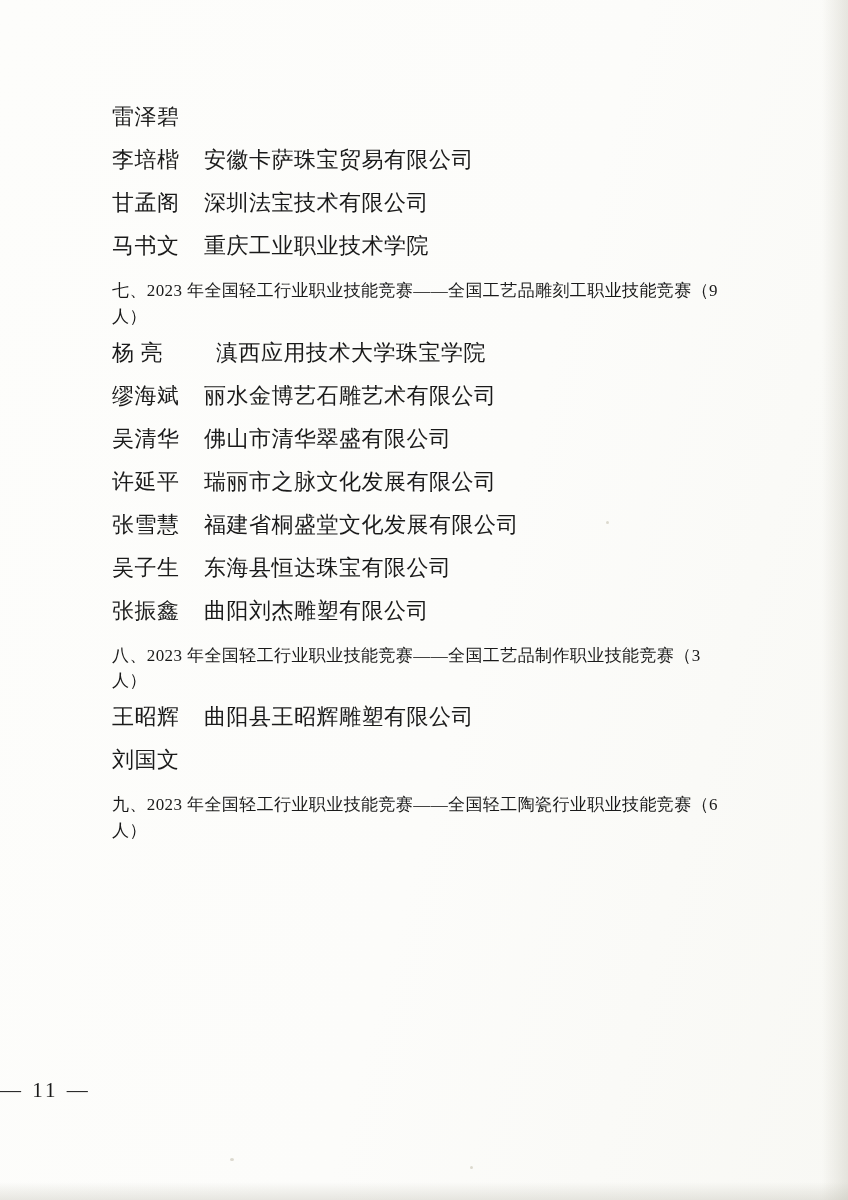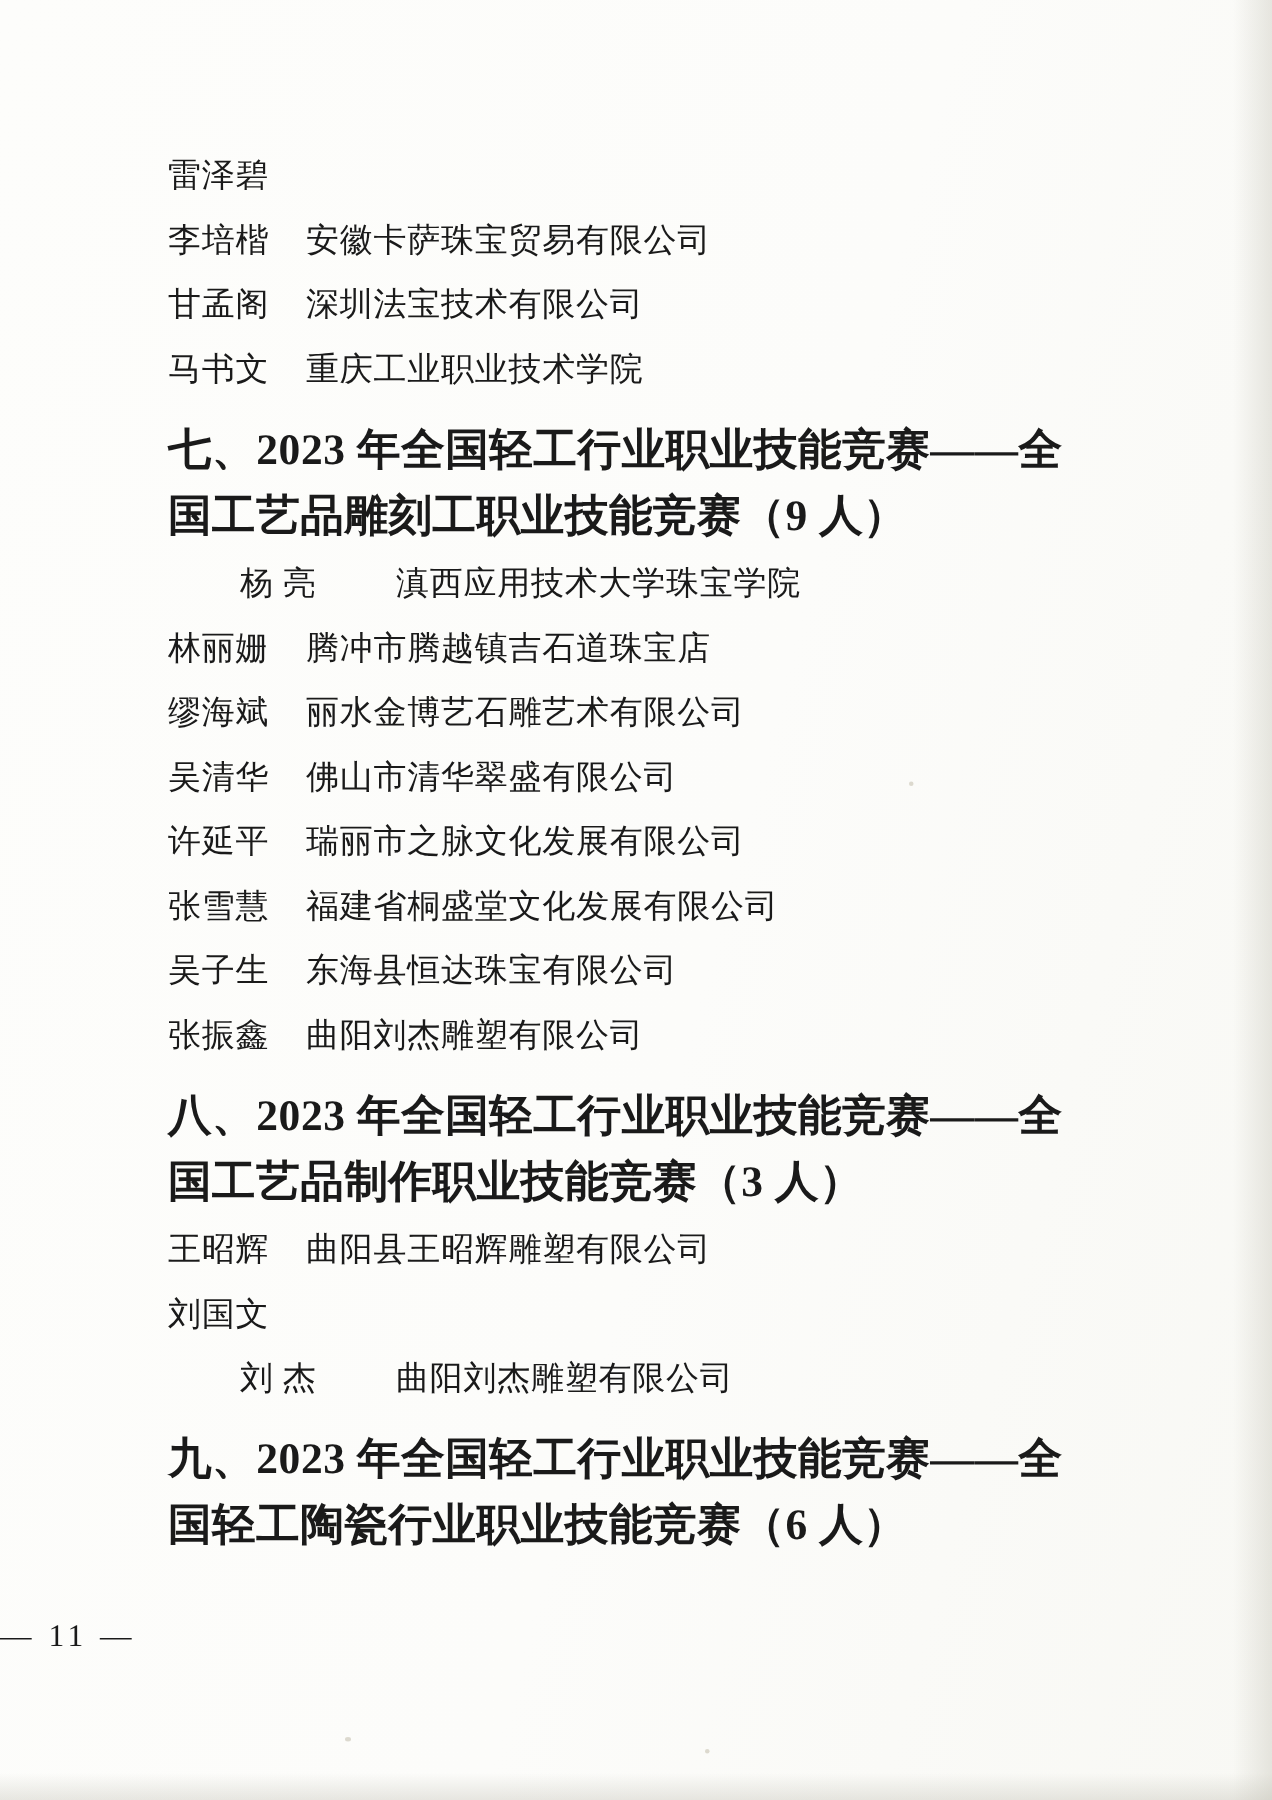--- a/index.html
+++ b/index.html
@@ -41,28 +41,27 @@
     flex: 0 0 92px;
     letter-spacing: 0.5px;
   }
   .entry .nm.spaced {
     display: inline-flex;
     justify-content: space-between;
     width: 80px;
     flex: 0 0 92px;
     padding-right: 12px;
     box-sizing: content-box;
-    margin-left: 48px;
   }
   .entry .org {
     letter-spacing: 0.5px;
   }
   .section-head {
-    font-size: 29px;
-    font-weight: bold;
+    font-size: 17px;
+    font-weight: normal;
     line-height: 1.52;
     letter-spacing: 0.4px;
     margin: 6px 0 12px 0;
     text-indent: 0;
     width: 620px;
   }
   .group { margin-top: 2px; }
   .footer {
     position: absolute;
     left: 0;
@@ -127,24 +126,20 @@
           <span class="org">重庆工业职业技术学院</span>
         </div>
       </div>
       <div class="section-head">七、2023 年全国轻工行业职业技能竞赛——全国工艺品雕刻工职业技能竞赛（9 人）</div>
       <div class="group">
         <div class="entry">
           <span class="nm spaced">杨  亮</span>
           <span class="org">滇西应用技术大学珠宝学院</span>
         </div>
         <div class="entry">
-          <span class="nm">林丽姗</span>
-          <span class="org">腾冲市腾越镇吉石道珠宝店</span>
-        </div>
-        <div class="entry">
           <span class="nm">缪海斌</span>
           <span class="org">丽水金博艺石雕艺术有限公司</span>
         </div>
         <div class="entry">
           <span class="nm">吴清华</span>
           <span class="org">佛山市清华翠盛有限公司</span>
         </div>
         <div class="entry">
           <span class="nm">许延平</span>
           <span class="org">瑞丽市之脉文化发展有限公司</span>
@@ -164,22 +159,18 @@
       </div>
       <div class="section-head">八、2023 年全国轻工行业职业技能竞赛——全国工艺品制作职业技能竞赛（3 人）</div>
       <div class="group">
         <div class="entry">
           <span class="nm">王昭辉</span>
           <span class="org">曲阳县王昭辉雕塑有限公司</span>
         </div>
         <div class="entry">
           <span class="nm">刘国文</span>
         </div>
-        <div class="entry">
-          <span class="nm spaced">刘  杰</span>
-          <span class="org">曲阳刘杰雕塑有限公司</span>
-        </div>
       </div>
       <div class="section-head">九、2023 年全国轻工行业职业技能竞赛——全国轻工陶瓷行业职业技能竞赛（6 人）</div>
     </div>
 
   <div class="footer">— 11 —</div>
 </div>
 
 </body></html>

